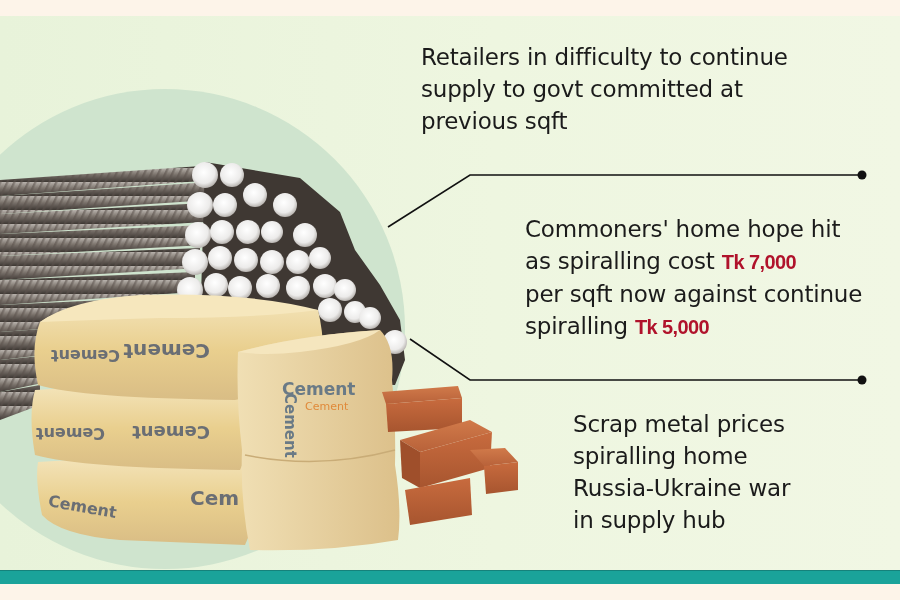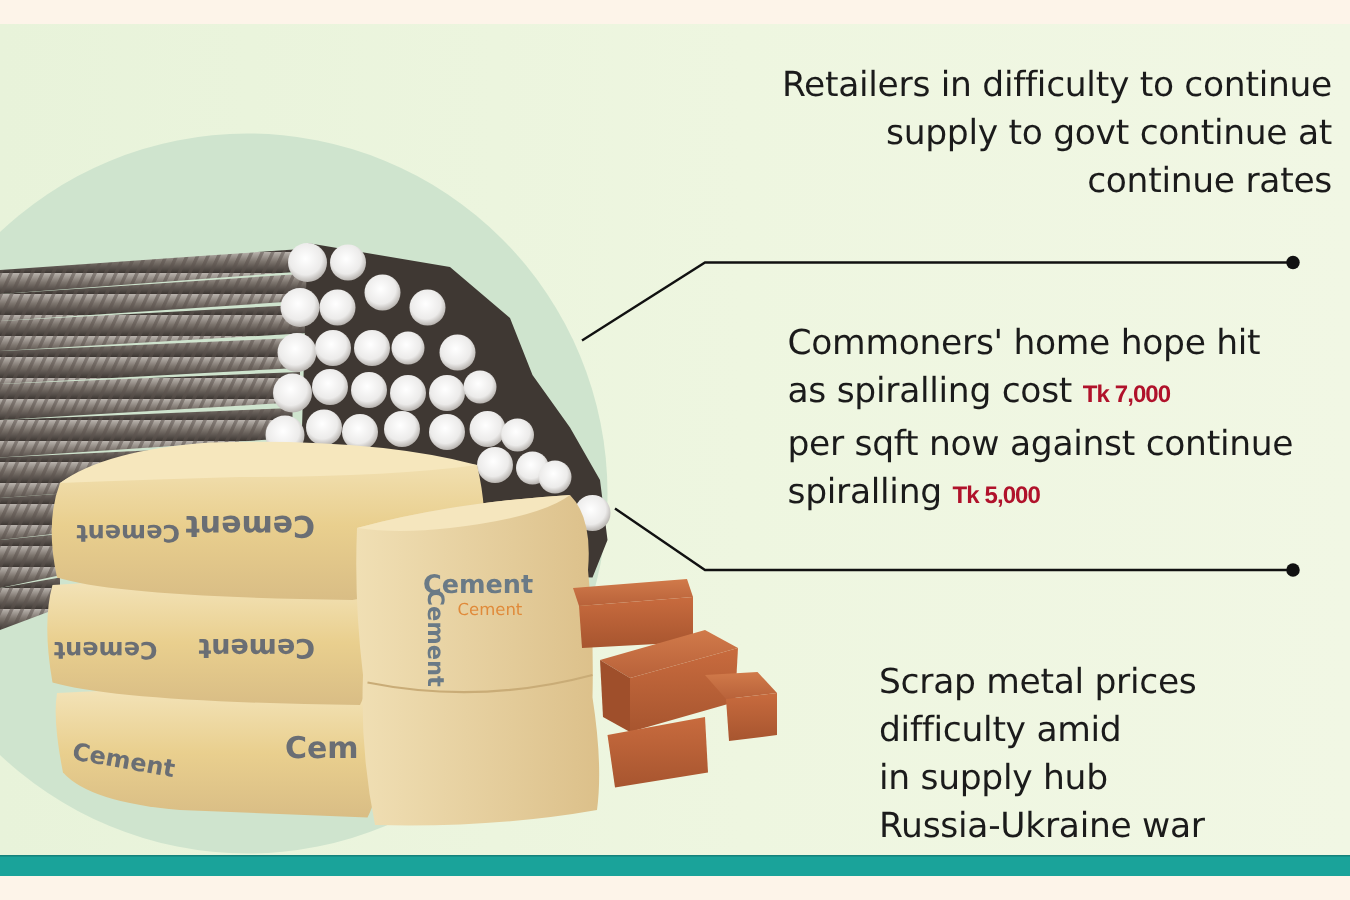--- a/index.html
+++ b/index.html
@@ -21,25 +21,25 @@
 
   .illustration { position: absolute; left: 0; top: 0; width: 900px; height: 600px; pointer-events: none; }
   .illustration svg { position: absolute; left: 0; top: 0; }
 
   .connectors { position: absolute; left: 0; top: 0; width: 900px; height: 600px; pointer-events: none; }
 
   .note {
     position: absolute; color: #1b1b1b; font-size: 23px; line-height: 32px;
     letter-spacing: -0.2px; font-weight: 500;
   }
-  .note-1 { left: 448px; top: 41px; width: 440px; text-align: right; }
+  .note-1 { left: 421px; top: 41px; width: 440px; }
   .note-2 { left: 525px; top: 213px; width: 370px; }
-  .note-3 { left: 586px; top: 408px; width: 300px; margin-top: 31px; }
+  .note-3 { left: 573px; top: 408px; width: 300px; }
   .note .line { display: block; white-space: nowrap; }
-  .hl { color: #b0122b; font-family: "Liberation Sans", sans-serif; font-weight: 700; font-size: 16px; letter-spacing: -0.6px; }
+  .hl { color: #b0122b; font-family: "Liberation Sans", sans-serif; font-weight: 700; font-size: 20px; letter-spacing: -0.6px; }
 </style>
 </head>
 <body>
 
 <div class="top-band"></div>
 
 <div class="panel">
   <div class="circle"></div>
 </div>
 
@@ -175,32 +175,32 @@
     <circle cx="862" cy="175" r="4.5" fill="#111"></circle>
   </g>
   <g>
     <polyline points="410,339 470,380 862,380" fill="none" stroke="#111" stroke-width="1.6"></polyline>
     <circle cx="862" cy="380" r="4.5" fill="#111"></circle>
   </g>
 </svg>
 
 <div class="note note-1">
   <span class="line">Retailers in difficulty to continue</span>
-  <span class="line">supply to govt continue at</span>
-  <span class="line">continue rates</span>
+  <span class="line">supply to govt committed at</span>
+  <span class="line">previous sqft</span>
 </div>
 
 <div class="note note-2">
   <span class="line">Commoners' home hope hit</span>
   <span class="line"><span>as spiralling cost </span><span class="hl">Tk 7,000</span></span>
   <span class="line">per sqft now against continue</span>
   <span class="line"><span>spiralling </span><span class="hl">Tk 5,000</span></span>
 </div>
 
 <div class="note note-3">
   <span class="line">Scrap metal prices</span>
-  <span class="line">difficulty amid</span>
+  <span class="line">spiralling home</span>
+  <span class="line">Russia-Ukraine war</span>
   <span class="line">in supply hub</span>
-  <span class="line">Russia-Ukraine war</span>
 </div>
 
 <div class="teal-band"></div>
 <div class="bottom-band"></div>
 
 </body></html>

